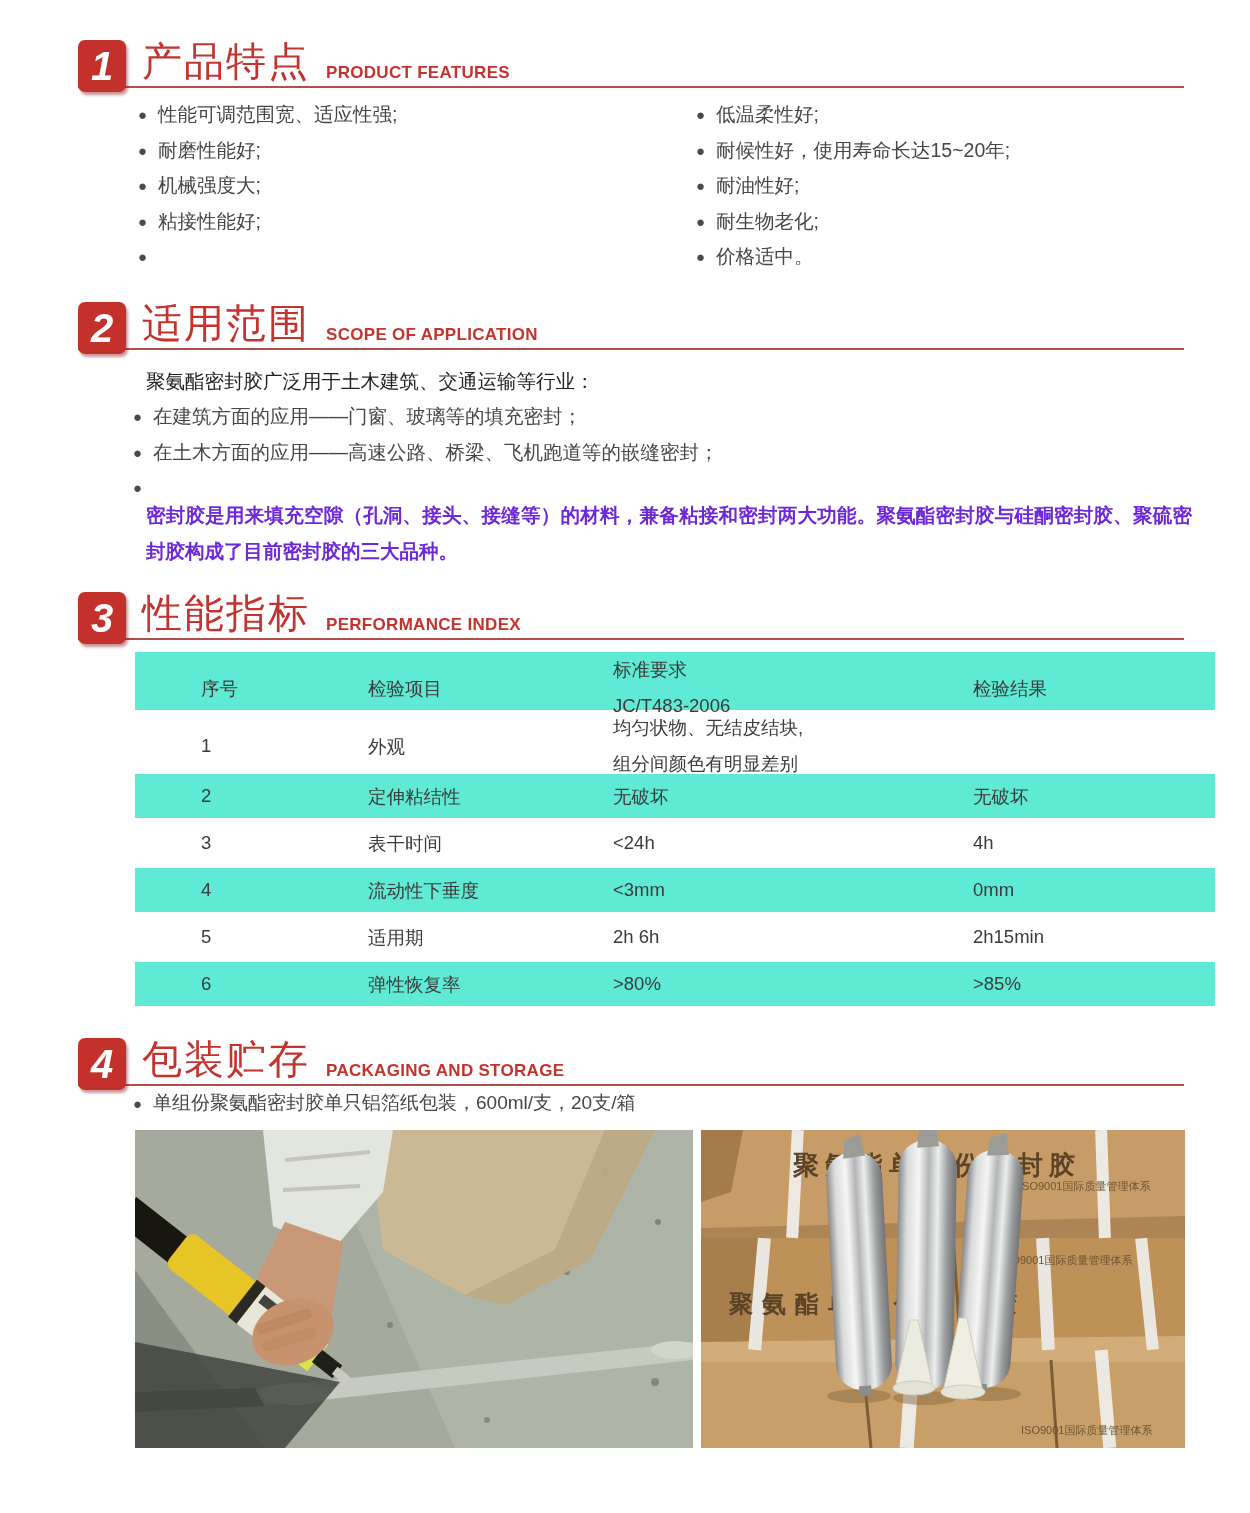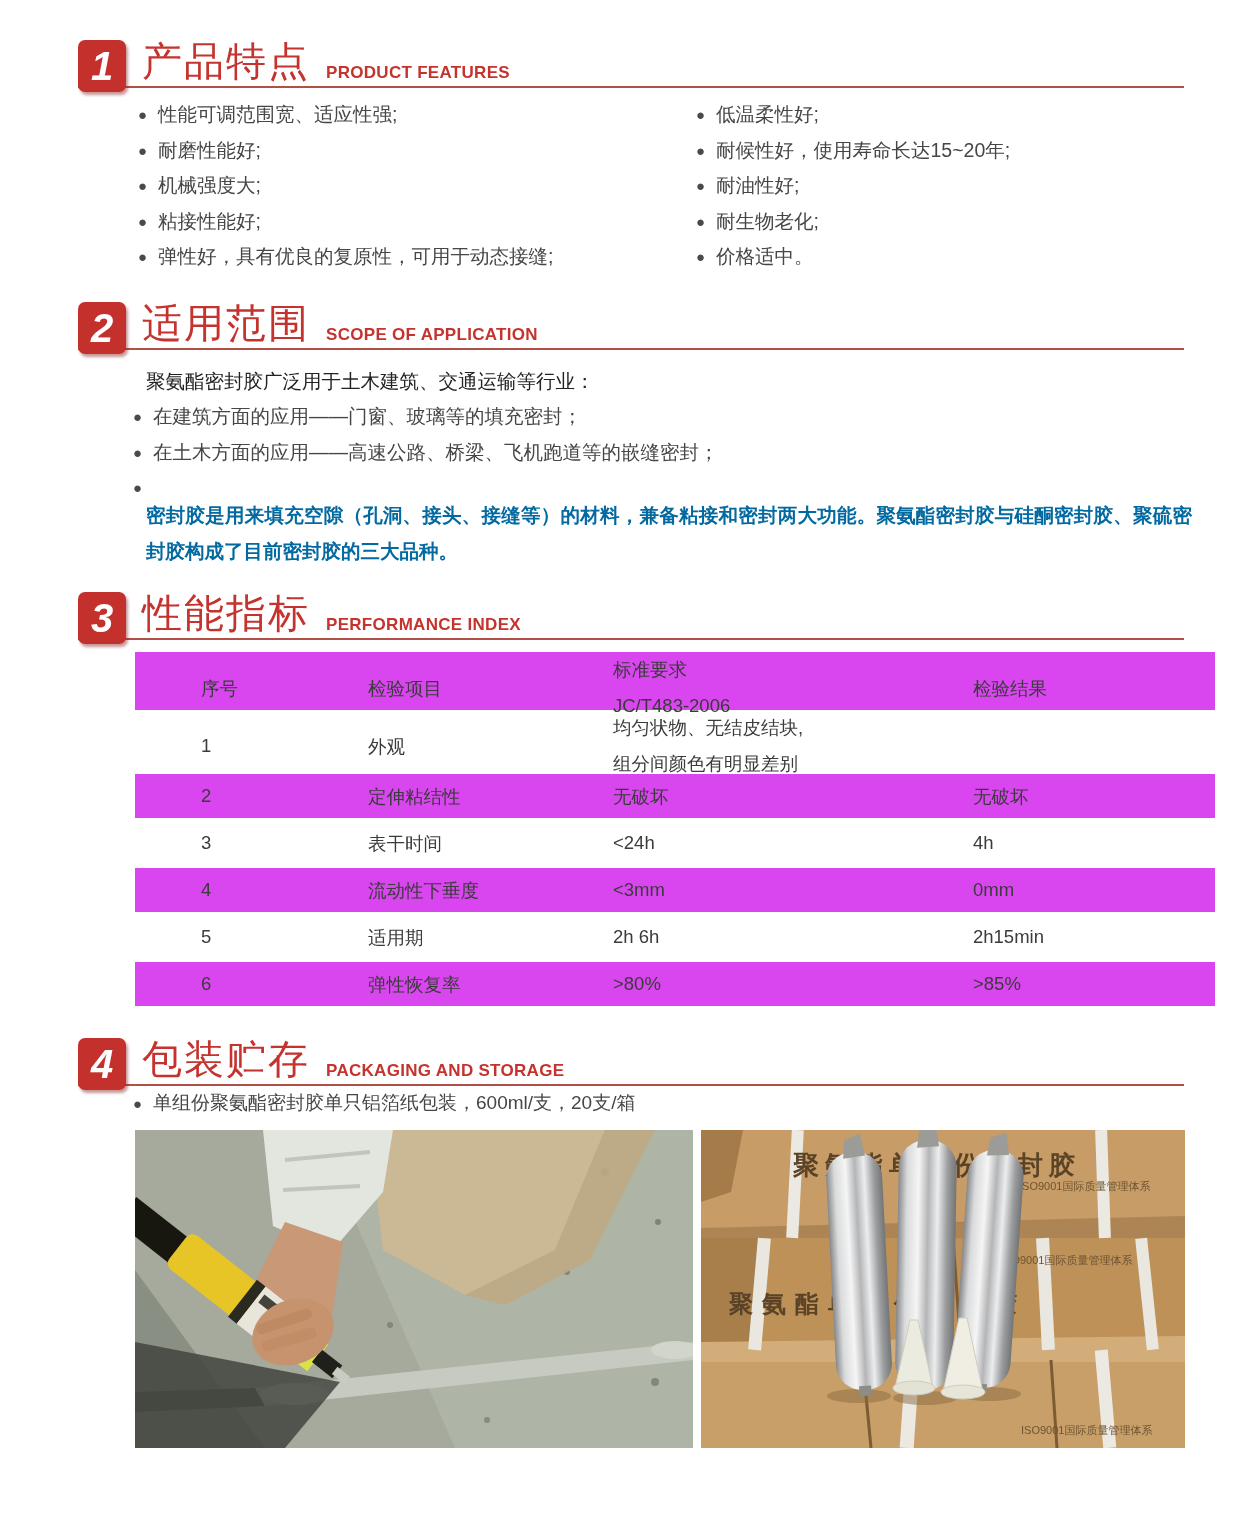--- a/index.html
+++ b/index.html
@@ -23,26 +23,26 @@
   .fitem,.sitem{display:flex;align-items:center;height:35.5px;font-size:19.5px;color:#464646;}
 
   .features{position:absolute;top:97px;left:0;width:1250px;}
   .fcol{position:absolute;top:0;width:545px;}
   .fcol.left{left:138px;}
   .fcol.right{left:696px;}
 
   .scope-intro{position:absolute;left:146px;top:368px;font-size:19.5px;font-weight:400;color:#222;}
   .scope-items{position:absolute;left:133px;top:399px;}
   .scope-para{position:absolute;left:146px;top:498px;width:1046px;font-size:19.5px;
-              font-weight:700;color:#0369a1;line-height:35.5px;text-align:justify;}
+              font-weight:700;color:#6d28d9;line-height:35.5px;text-align:justify;}
 
   
   .ptable{position:absolute;left:135px;top:652px;width:1080px;font-size:18.5px;color:#3b3b3b;}
   .trow{display:grid;grid-template-columns:233px 245px 360px 1fr;align-items:center;}
-  .trow.gray{background:#d946ef;}
+  .trow.gray{background:#5eead4;}
   .tc:first-child{padding-left:66px;}
   .pre{white-space:pre-line;line-height:36px;}
   .r-head{height:58px;}
   .r-tall{height:64px;}
   .r-s{height:44px;}
   .r-m{height:50px;}
 
   
   .pack-note{position:absolute;left:133px;top:1090px;display:flex;align-items:center;
              font-size:19px;color:#464646;}
@@ -77,21 +77,20 @@
       <div class="fitem">
           <span class="dot">●</span>
           <span>机械强度大;</span>
         </div>
       <div class="fitem">
           <span class="dot">●</span>
           <span>粘接性能好;</span>
         </div>
       <div class="fitem">
           <span class="dot">●</span>
-          <span>弹性好，具有优良的复原性，可用于动态接缝;</span>
         </div>
     </div>
     <div class="fcol right">
       <div class="fitem">
           <span class="dot">●</span>
           <span>低温柔性好;</span>
         </div>
       <div class="fitem">
           <span class="dot">●</span>
           <span>耐候性好，使用寿命长达15~20年;</span>

